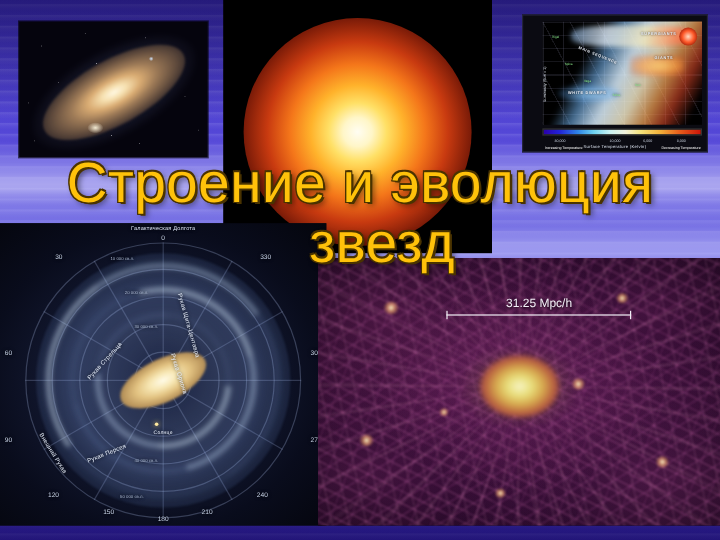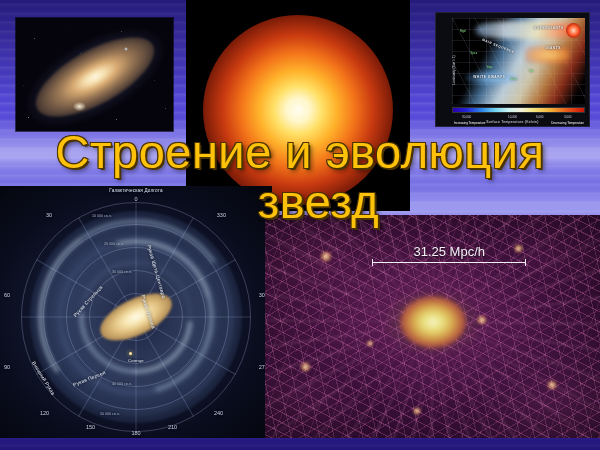--- a/index.html
+++ b/index.html
@@ -533,21 +533,21 @@
     background: #f2eef6;
   }
   #cw-scale-line::before { left: 0; }
   #cw-scale-line::after  { right: 0; }
   #cw-scale-label {
     position: absolute;
     left: 50%;
     bottom: 4px;
     transform: translateX(-50%);
     color: #f4f0f8;
-    font-size: 13px;
+    font-size: 10px;
     white-space: nowrap;
     text-shadow: 0 1px 2px rgba(0,0,0,.8);
   }
 
   
   #title-block {
     position: absolute;
     left: 0;
     top: 128px;
     width: 600px;

